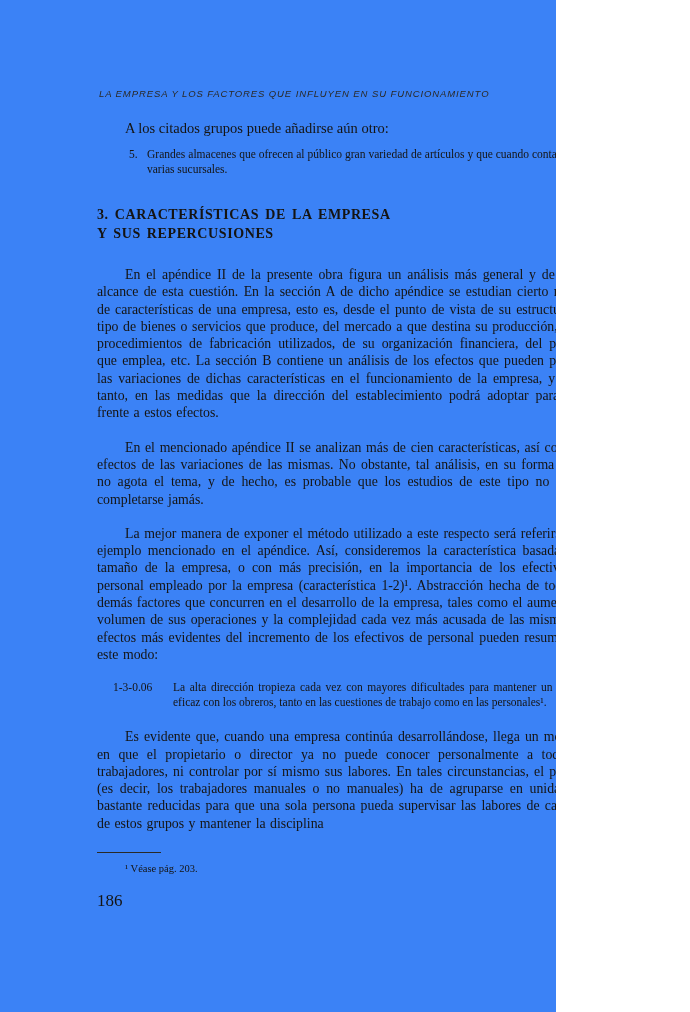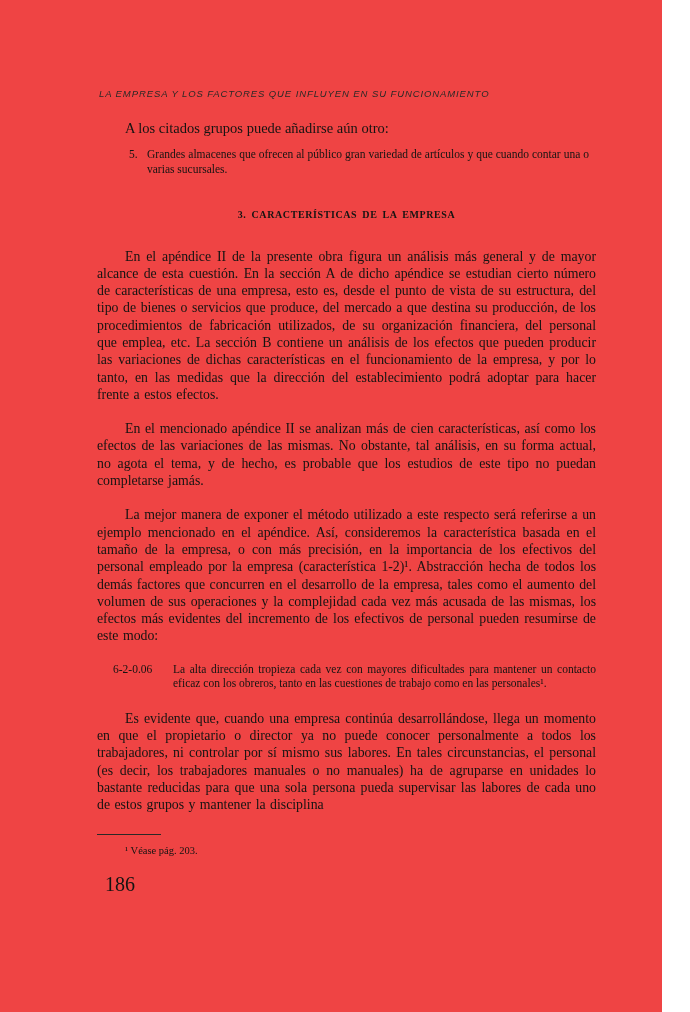--- a/index.html
+++ b/index.html
@@ -2,23 +2,23 @@
 <html><head>
 <meta charset="utf-8">
 <style>
   html, body {
     margin: 0;
     padding: 0;
     background: #ffffff;
   }
   .page {
     position: relative;
-    width: 662px;
+    width: 556px;
     height: 1012px;
-    background: #ef4444;
+    background: #3b82f6;
     color: #151412;
     font-family: "Liberation Serif", serif;
     overflow: hidden;
     box-sizing: border-box;
   }
   .content {
     position: absolute;
     left: 97px;
     top: 88px;
     width: 499px;
@@ -55,23 +55,22 @@
   .para {
     font-size: 13.8px;
     line-height: 17.3px;
     text-align: justify;
     text-indent: 28px;
     margin: 0 0 17px 0;
     word-spacing: 1px;
   }
   .para.no-bottom { margin-bottom: 8px; }
   .section-heading {
-    text-align: center;
     font-weight: bold;
-    font-size: 10px;
+    font-size: 14px;
     line-height: 18.5px;
     letter-spacing: 0.6px;
     word-spacing: 2px;
     margin: 30px 0 23px 0;
     font-family: Liberation Serif, serif;
   }
   .code-item {
     display: flex;
     font-size: 11.5px;
     line-height: 14.5px;
@@ -92,52 +91,53 @@
     border-top: 1.6px solid #2a2926;
     margin: 20px 0 0 0;
   }
   .footnote {
     font-size: 10.5px;
     line-height: 13px;
     margin: 9px 0 0 28px;
     font-family: Liberation Serif, serif;
   }
   .page-number {
-    font-size: 20px;
-    margin: 16px 0 0 8px;
+    font-size: 17px;
+    margin: 16px 0 0 0;
   }
 </style>
 </head>
 <body>
 
 <div class="page">
   <div class="content">
 
     <div class="running-header">LA EMPRESA Y LOS FACTORES QUE INFLUYEN EN SU FUNCIONAMIENTO</div>
 
     <p class="lead">A los citados grupos puede añadirse aún otro:</p>
 
     <div class="numbered-item">
       <span class="num">5.</span>
       <span class="itxt">Grandes almacenes que ofrecen al público gran variedad de artículos y que cuando contar una o varias sucursales.</span>
     </div>
 
 
     <div class="section-heading">
       <div>3. CARACTERÍSTICAS DE LA EMPRESA</div>
+      <div>Y SUS REPERCUSIONES</div>
     </div>
 
     <p class="para">En el apéndice II de la presente obra figura un análisis más general y de mayor alcance de esta cuestión. En la sección A de dicho apéndice se estudian cierto número de características de una empresa, esto es, desde el punto de vista de su estructura, del tipo de bienes o servicios que produce, del mercado a que destina su producción, de los procedimientos de fabricación utilizados, de su organización financiera, del personal que emplea, etc. La sección B contiene un análisis de los efectos que pueden producir las variaciones de dichas características en el funcionamiento de la empresa, y por lo tanto, en las medidas que la dirección del establecimiento podrá adoptar para hacer frente a estos efectos.</p>
 
     <p class="para">En el mencionado apéndice II se analizan más de cien características, así como los efectos de las variaciones de las mismas. No obstante, tal análisis, en su forma actual, no agota el tema, y de hecho, es probable que los estudios de este tipo no puedan completarse jamás.</p>
 
     <p class="para">La mejor manera de exponer el método utilizado a este respecto será referirse a un ejemplo mencionado en el apéndice. Así, consideremos la característica basada en el tamaño de la empresa, o con más precisión, en la importancia de los efectivos del personal empleado por la empresa (característica 1-2)¹. Abstracción hecha de todos los demás factores que concurren en el desarrollo de la empresa, tales como el aumento del volumen de sus operaciones y la complejidad cada vez más acusada de las mismas, los efectos más evidentes del incremento de los efectivos de personal pueden resumirse de este modo:</p>
 
     <div class="code-item">
-      <span class="code">6-2-0.06</span>
+      <span class="code">1-3-0.06</span>
       <span class="ctxt">La alta dirección tropieza cada vez con mayores dificultades para mantener un contacto eficaz con los obreros, tanto en las cuestiones de trabajo como en las personales¹.</span>
     </div>
 
     <p class="para no-bottom">Es evidente que, cuando una empresa continúa desarrollándose, llega un momento en que el propietario o director ya no puede conocer personalmente a todos los trabajadores, ni controlar por sí mismo sus labores. En tales circunstancias, el personal (es decir, los trabajadores manuales o no manuales) ha de agruparse en unidades lo bastante reducidas para que una sola persona pueda supervisar las labores de cada uno de estos grupos y mantener la disciplina</p>
 
     <hr class="footnote-rule">
 
     <div class="footnote">¹ Véase pág. 203.</div>
 
     <div class="page-number">186</div>

